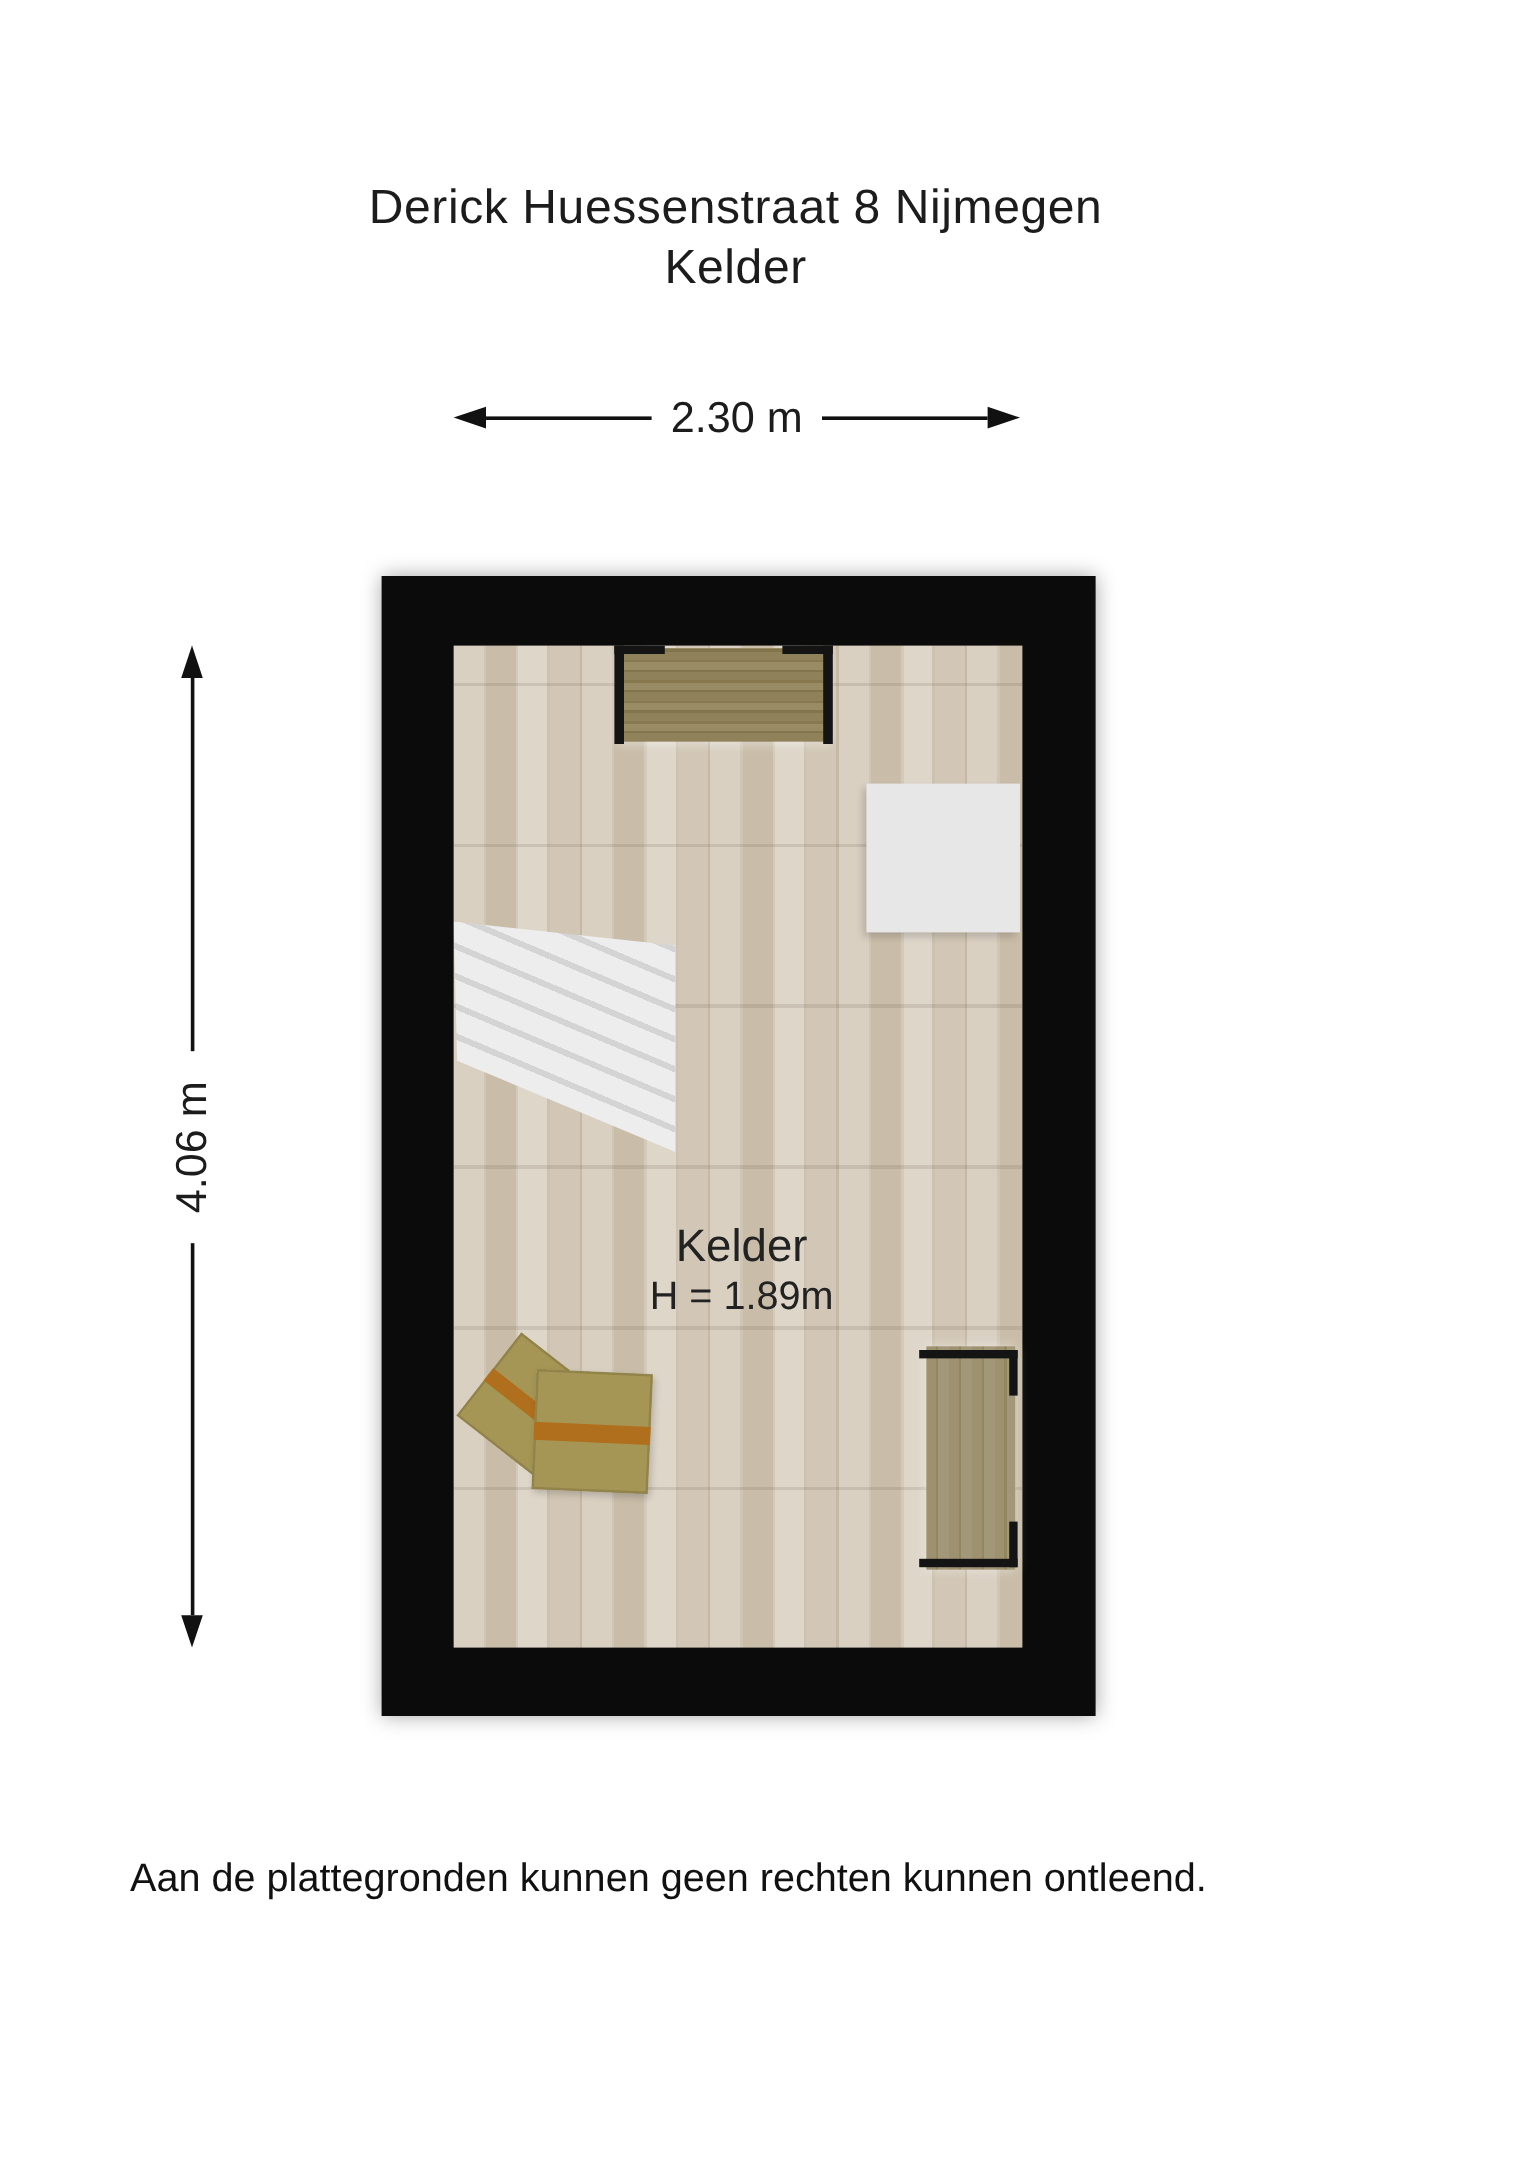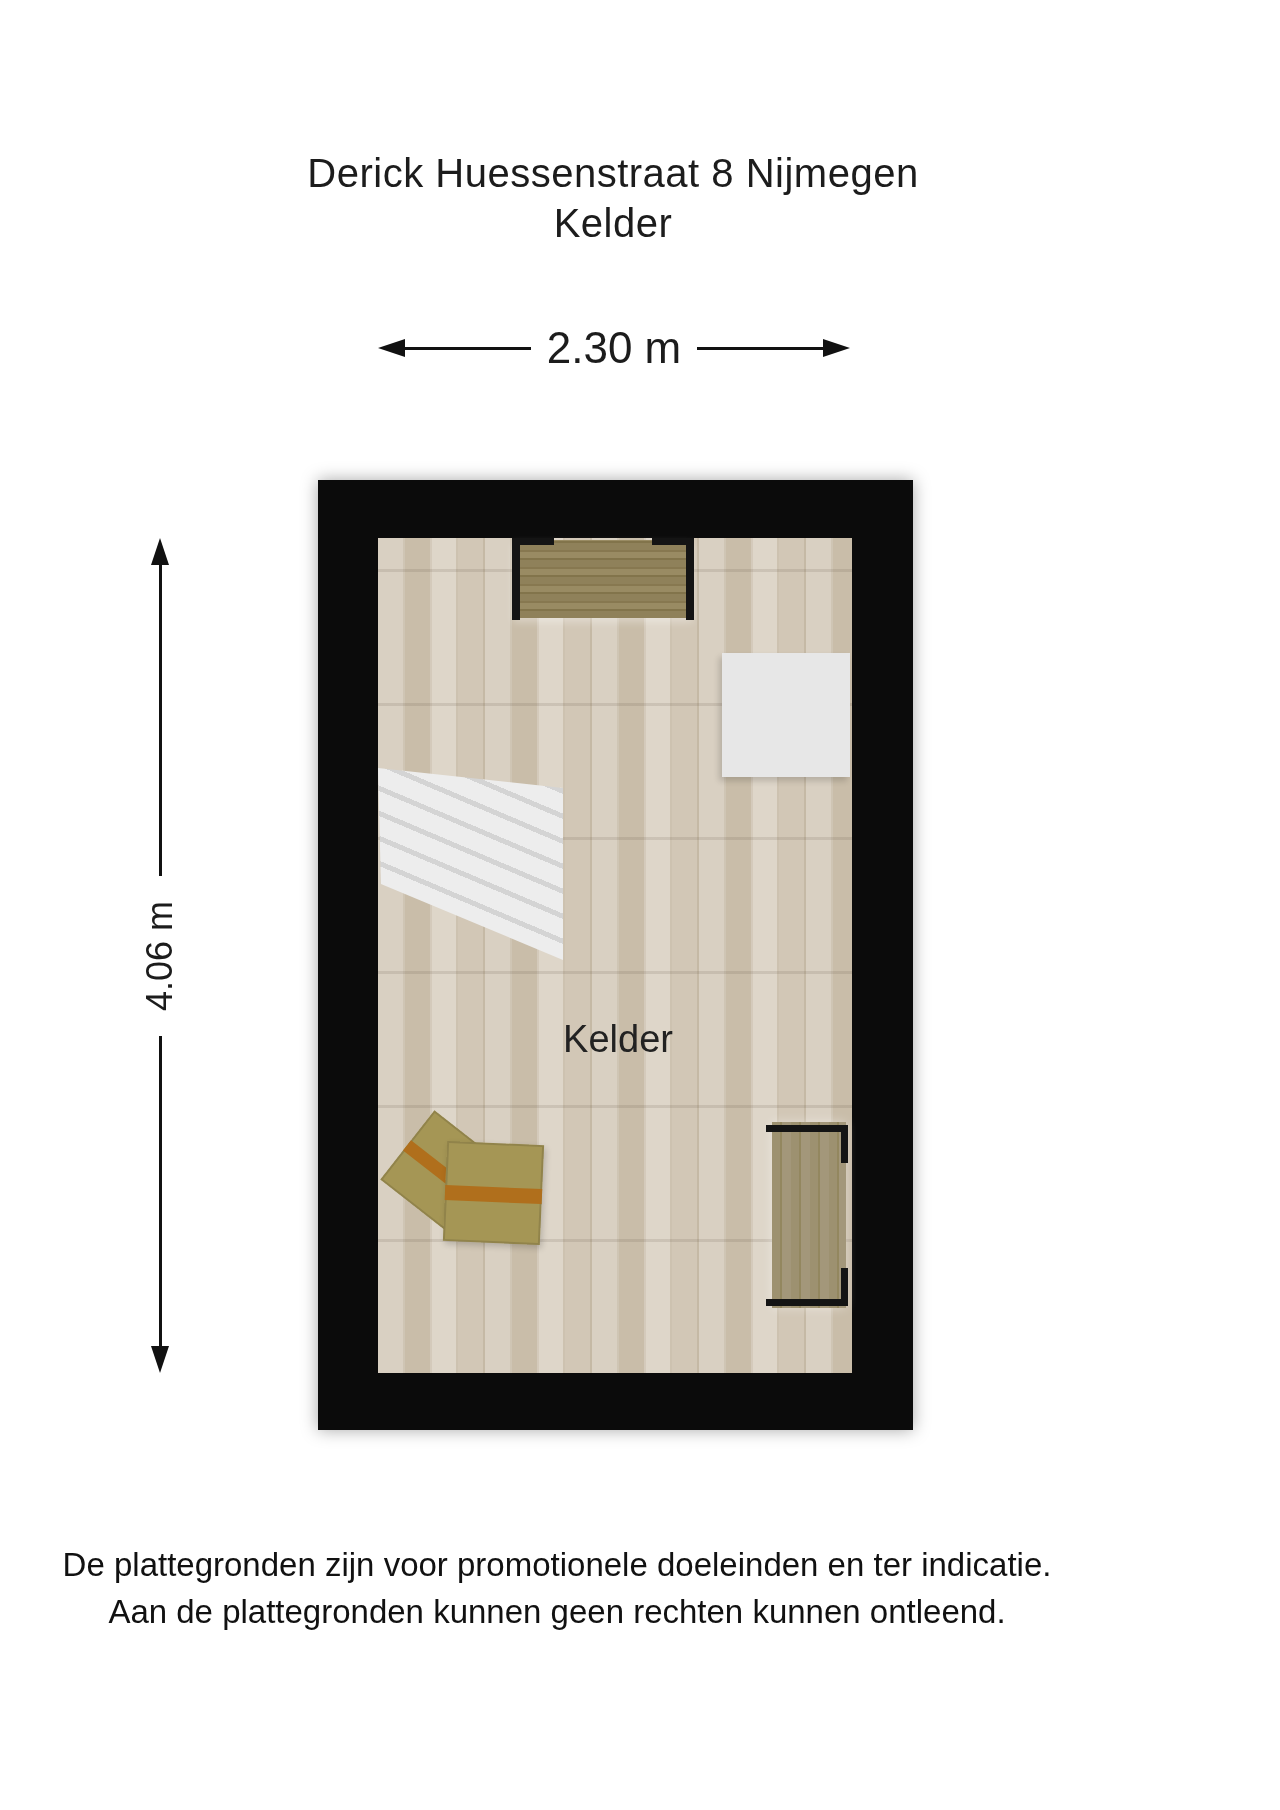--- a/index.html
+++ b/index.html
@@ -25,21 +25,21 @@
     text-align:center; font-size:40px; line-height:50px; color:var(--text);
     letter-spacing:0.5px;
   }
 
   
   .hdim {
     position:absolute; left:378px; top:326px; width:472px; height:44px;
     display:flex; align-items:center;
   }
   .hdim .seg { flex:1; height:3px; background:#111; }
-  .hdim .label { padding:0 16px; font-size:44px; white-space:nowrap; }
+  .hdim .label { padding:0 16px; font-size:36px; white-space:nowrap; }
   .ah { width:0; height:0; display:block; }
   .ah.left  { border-top:9px solid transparent; border-bottom:9px solid transparent; border-right:27px solid #111; }
   .ah.right { border-top:9px solid transparent; border-bottom:9px solid transparent; border-left:27px solid #111; }
   .ah.up    { border-left:9px solid transparent; border-right:9px solid transparent; border-bottom:27px solid #111; }
   .ah.down  { border-left:9px solid transparent; border-right:9px solid transparent; border-top:27px solid #111; }
 
   .vdim {
     position:absolute; left:133px; top:538px; width:54px; height:835px;
     display:flex; flex-direction:column; align-items:center;
   }
@@ -179,23 +179,23 @@
       <div class="box-top">
         <div class="tape"></div>
       </div>
 
       <div class="closet-wood"></div>
       <div class="closet-frame-top"></div>
       <div class="closet-frame-bottom"></div>
 
       <div class="room-label">
         <div class="room-name">Kelder</div>
+        <div class="room-height">H = 1.89m</div>
       </div>
 
     </div>
   </div>
 
   <div class="footer">
-    <div>De plattegronden zijn voor promotionele doeleinden en ter indicatie.</div>
     <div>Aan de plattegronden kunnen geen rechten kunnen ontleend.</div>
   </div>
 
 </div>
 
 </body></html>

